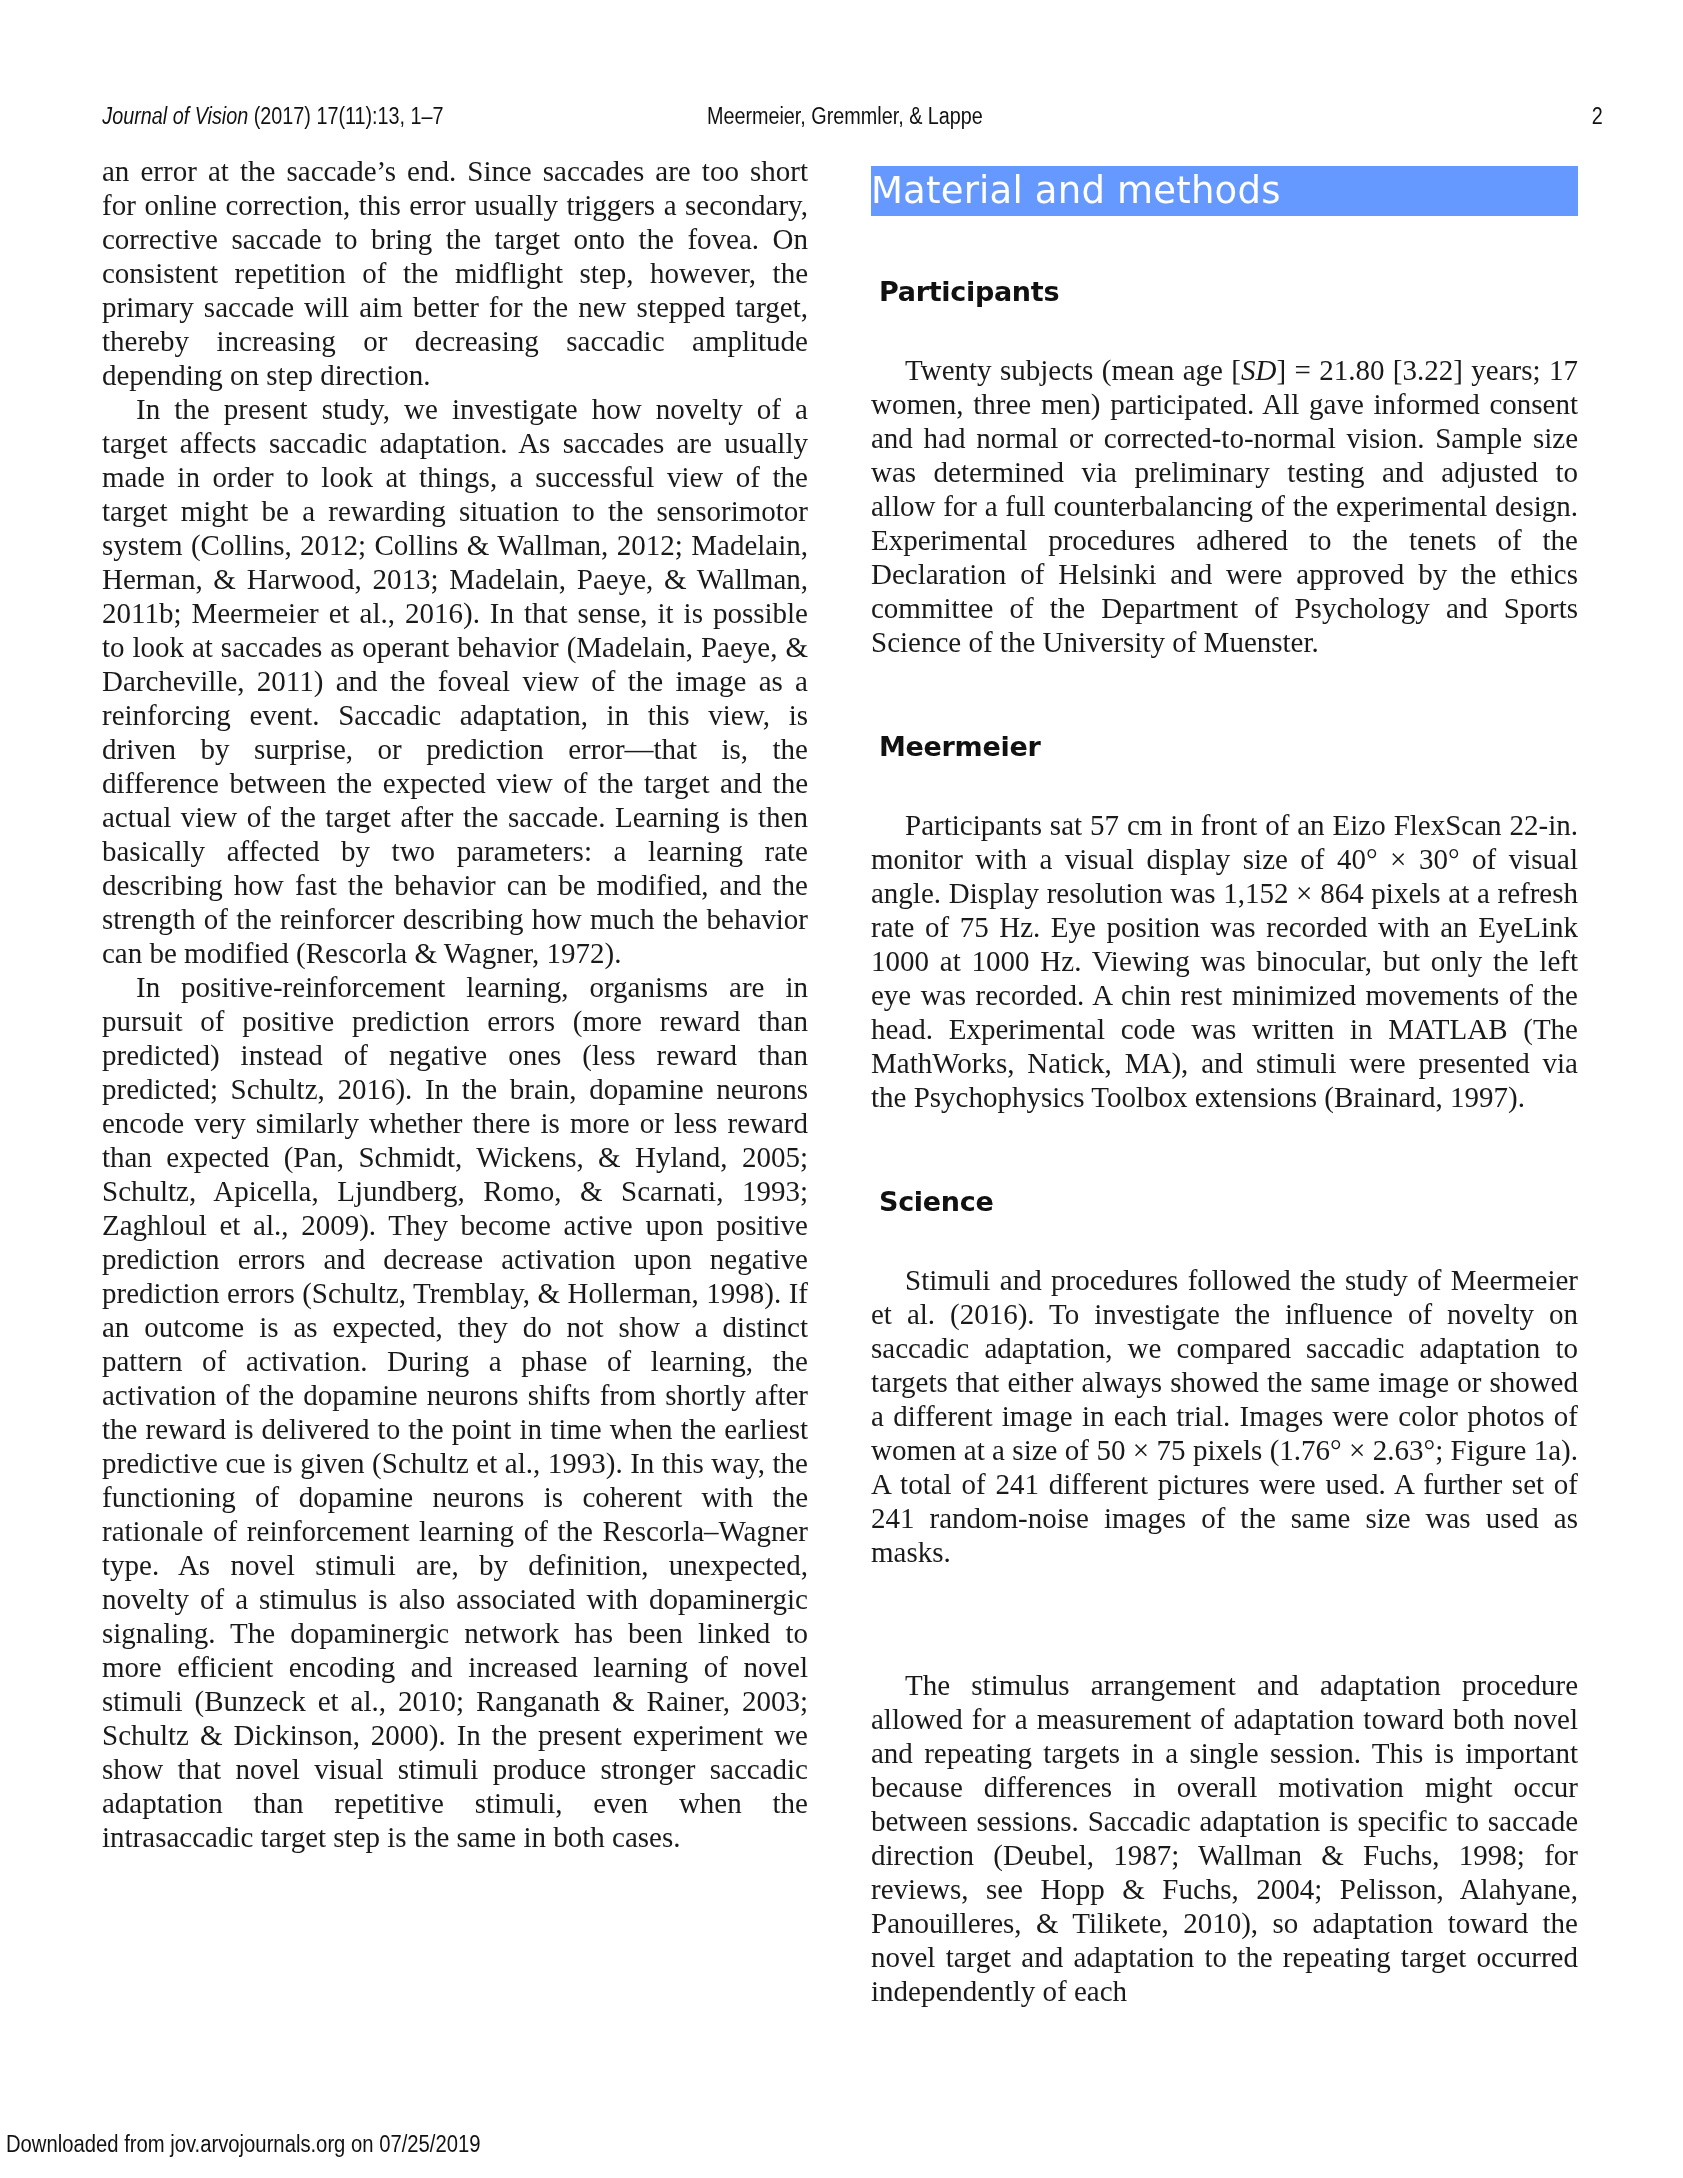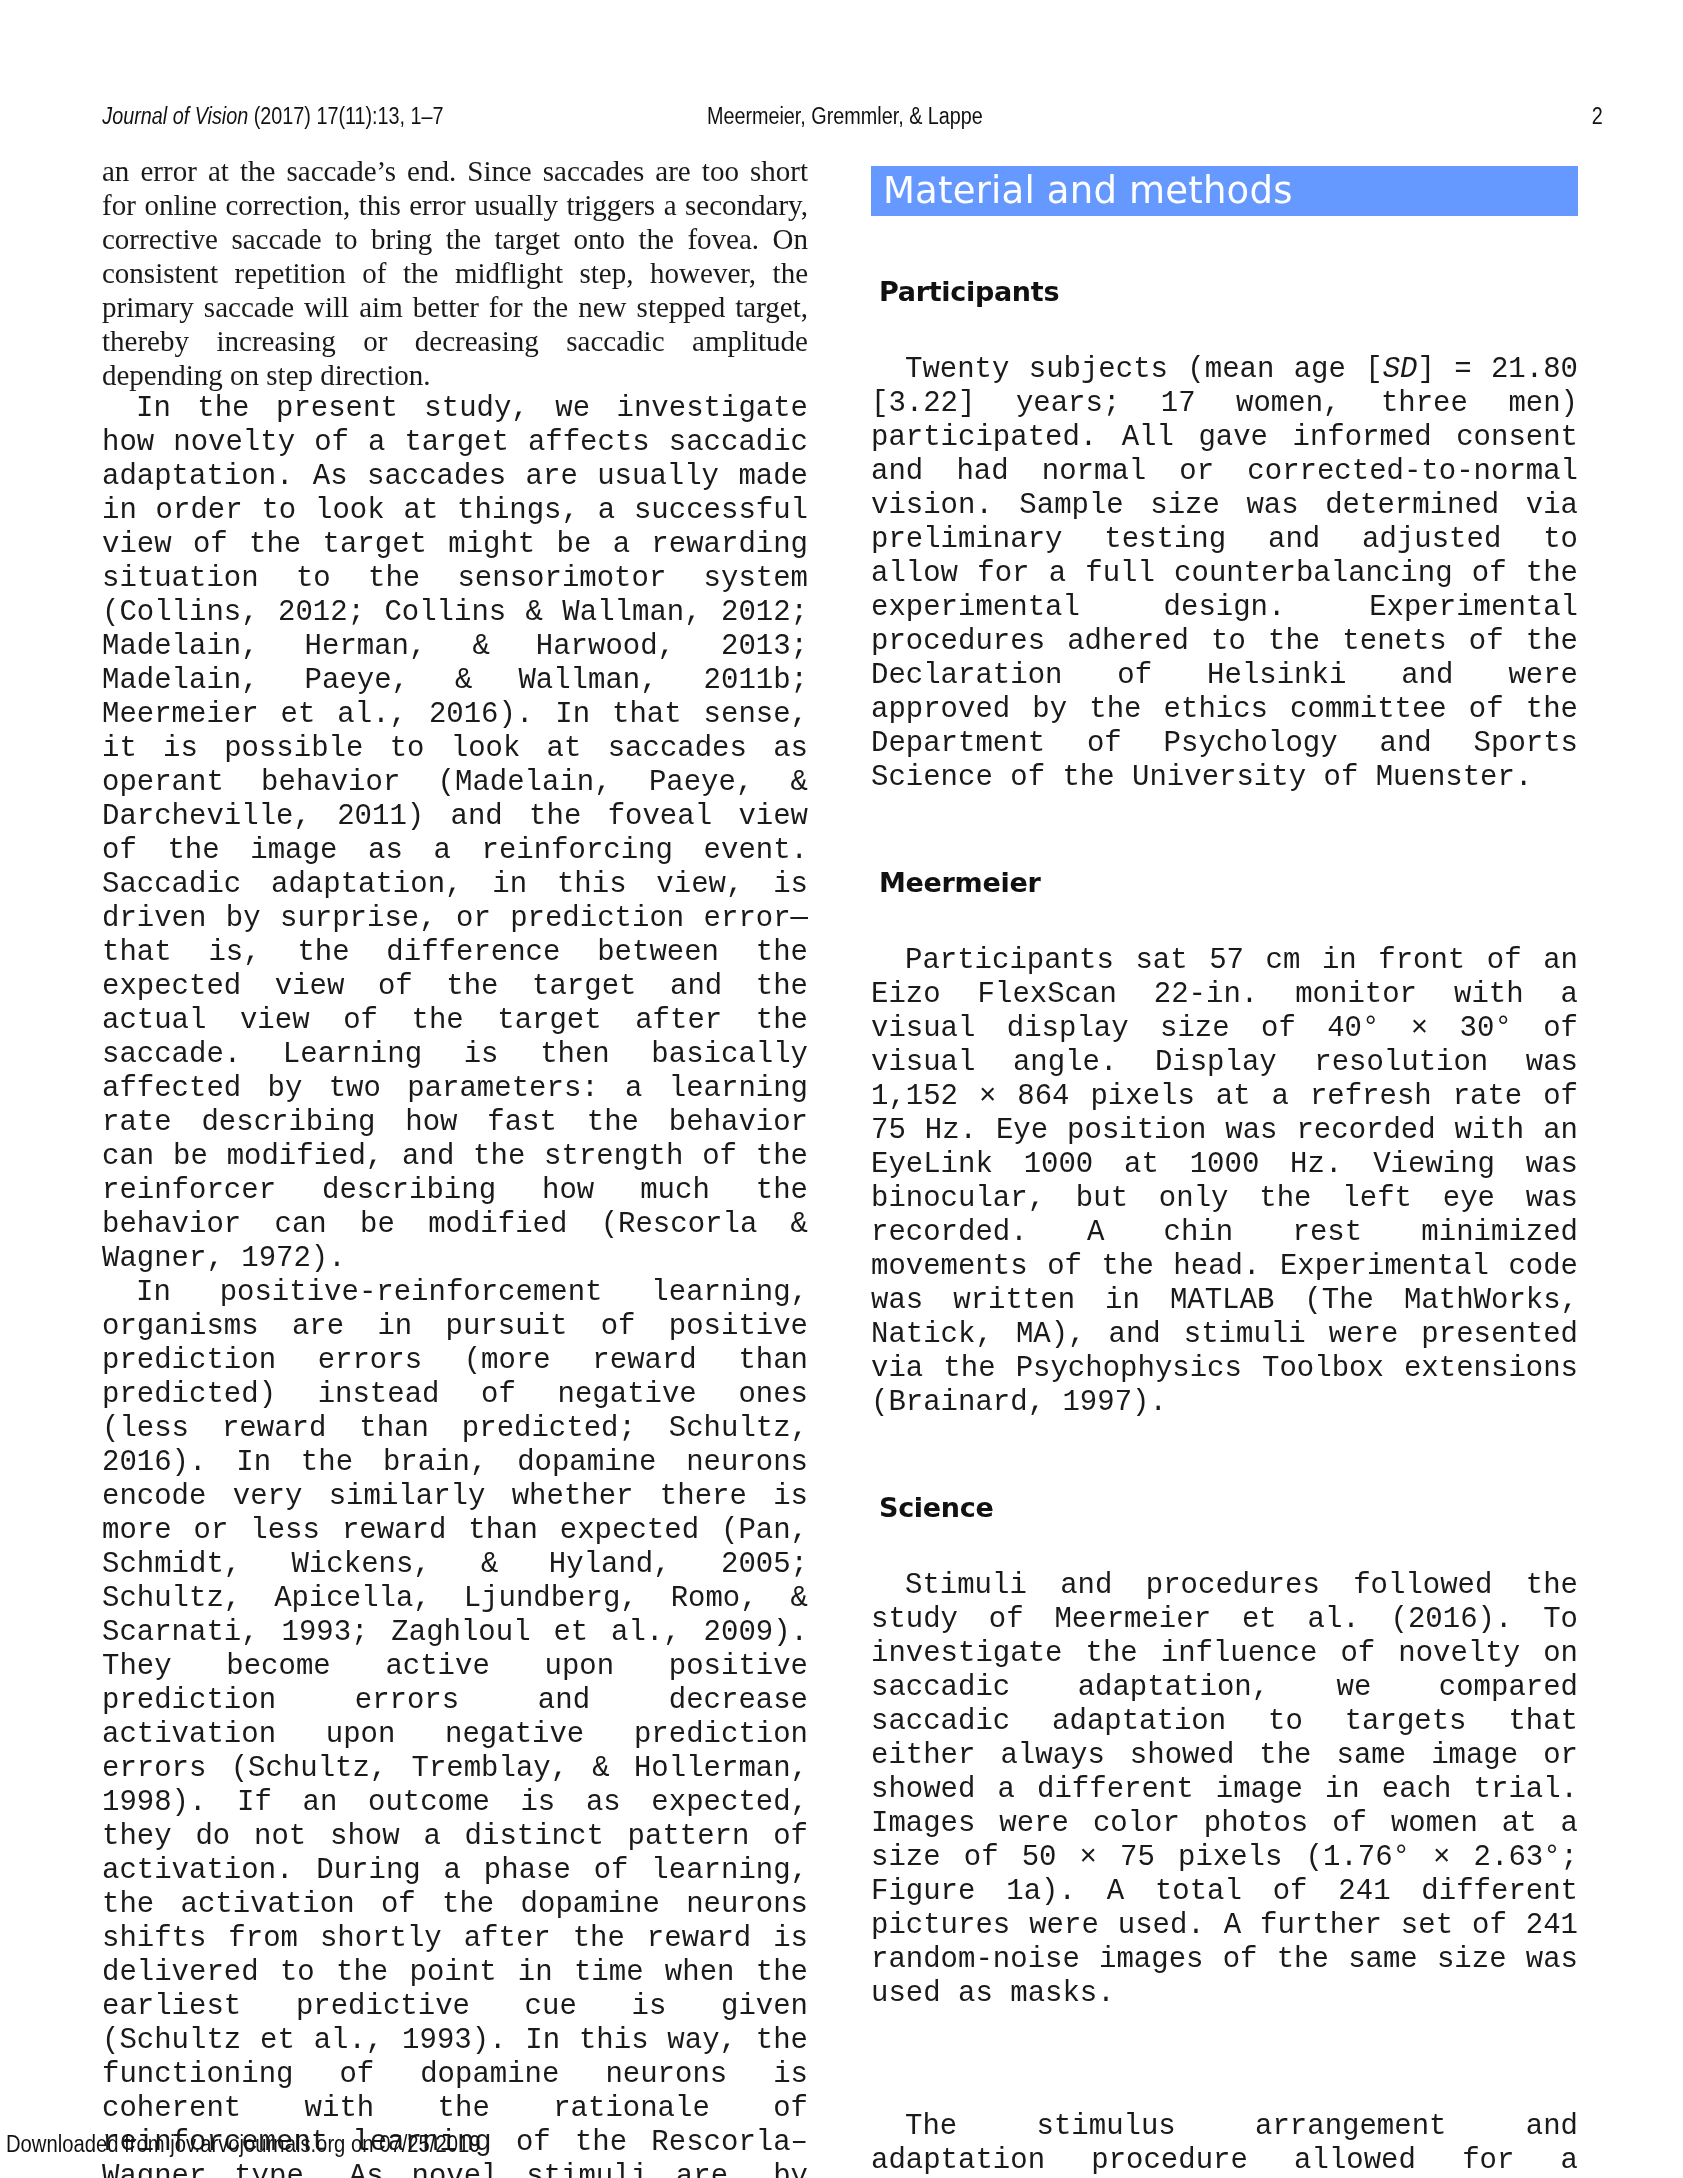--- a/index.html
+++ b/index.html
@@ -15,25 +15,25 @@
   .rh-authors { left: 822px; }
   .rh-page { left: 1851px; }
   .col {
     position: absolute; top: 154px;
     font-family: "Liberation Serif", serif; font-size: 29px; line-height: 34px;
     text-align: justify; hyphens: manual;
   }
   .col-left { left: 102px; width: 706px; }
   .col-right { left: 871px; width: 707px; top: 166px; }
   .col p { margin: 0; }
-  .indent { text-indent: 34px; font-family: Liberation Mono, monospace; }
+  .indent { text-indent: 34px; }
   .section-banner {
     background: #6699ff; color: #ffffff; height: 50px;
     font-family: "DejaVu Sans", sans-serif; font-size: 37px; line-height: 50px;
-    padding-left: 12px; margin-top: 0px; letter-spacing: 0.2px;
+    margin-top: 0px; letter-spacing: 0.2px;
   }
   .subhead {
     font-family: "DejaVu Sans", sans-serif; font-weight: bold; font-size: 27px;
     line-height: 34px; margin: 8px; color: #111; letter-spacing: -0.3px;
   }
   .sp-after-banner { height: 51px; }
   .sp-after-head { height: 36px; }
   .sp-before-head { height: 63px; }
   .footer {
     position: absolute; top: 2131px; left: 6px;

